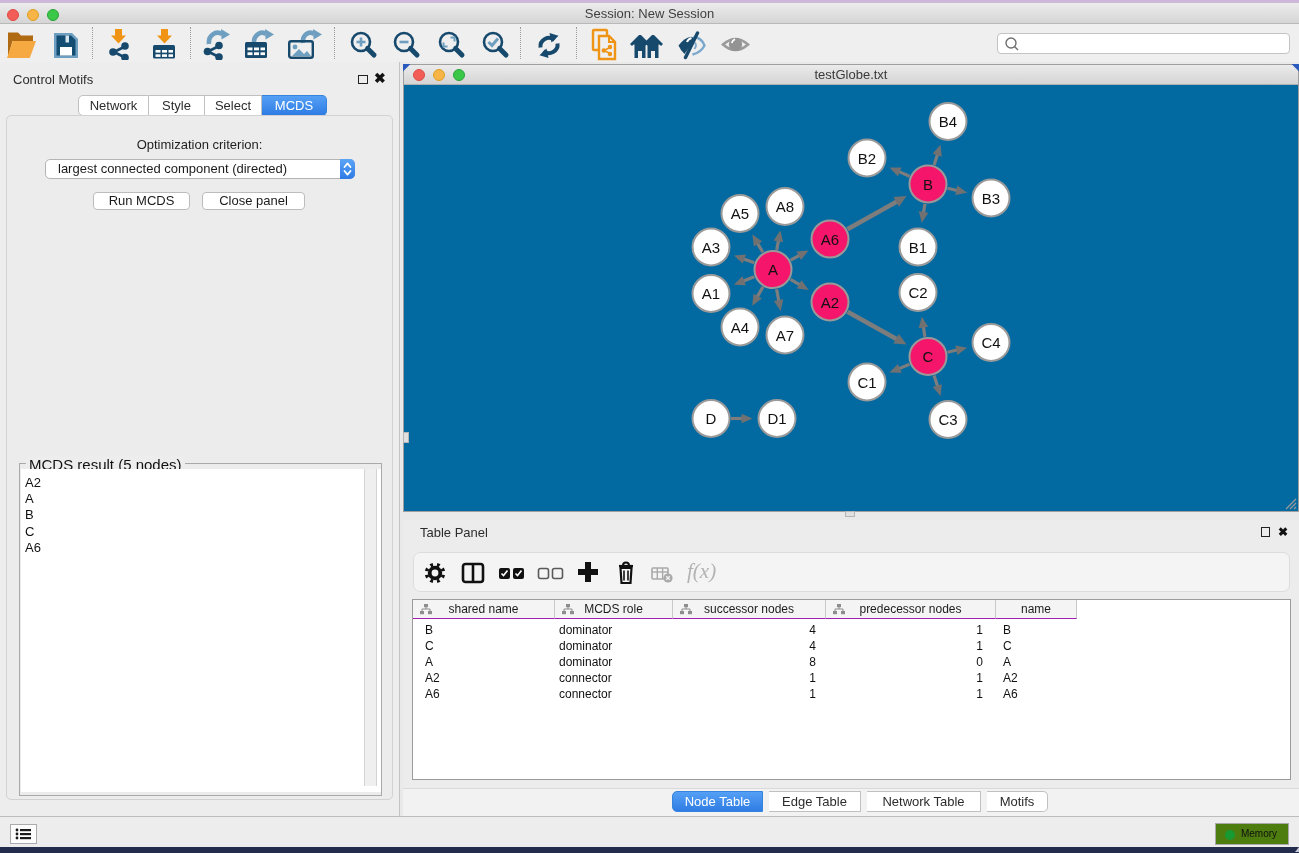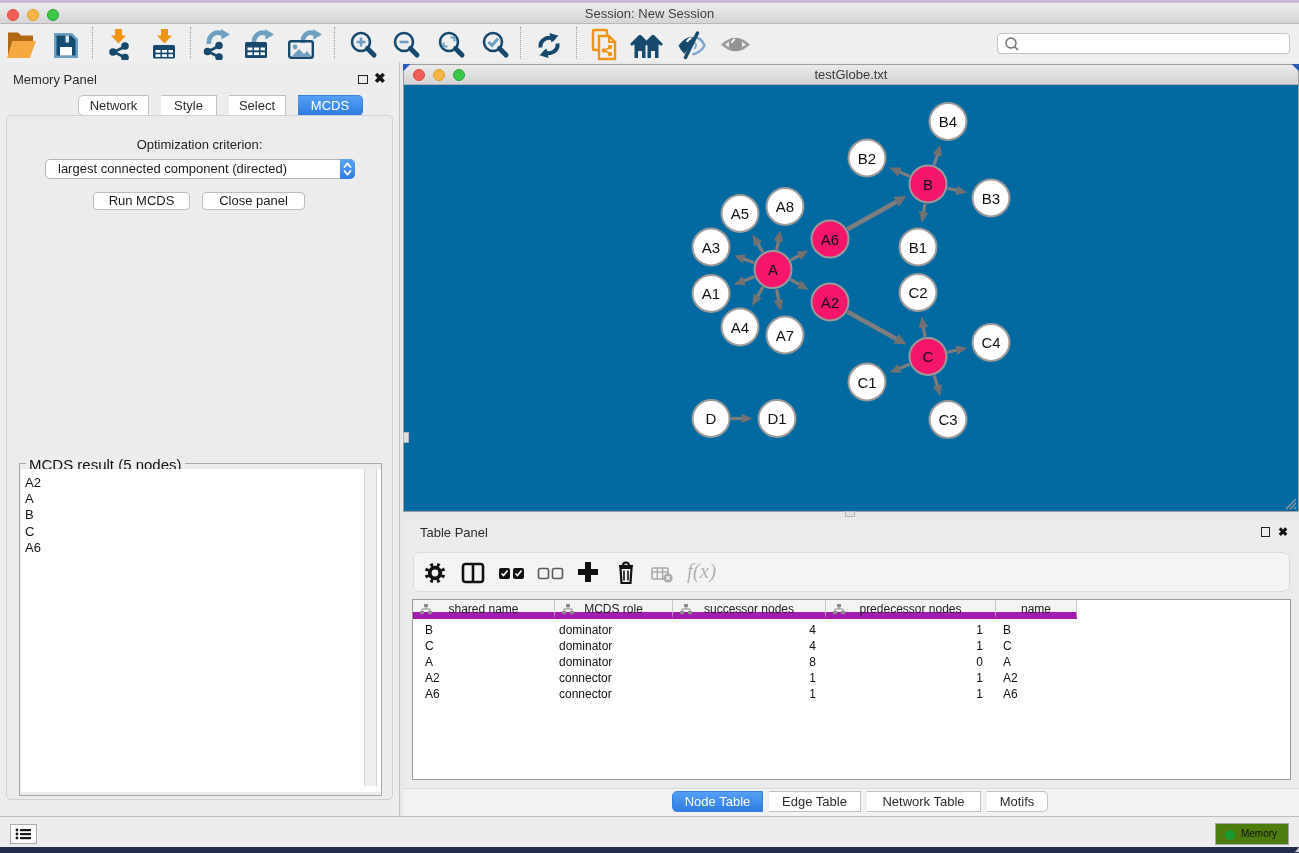--- a/index.html
+++ b/index.html
@@ -66,21 +66,21 @@
 
 #tp { left:403px; top:520px; width:896px; height:296px; background:#ececec; }
 #tp-title { position:absolute; left:17px; top:5px; font-size:13px; color:#2c2c2c; }
 #tp-float { position:absolute; left:858px; top:7px; width:9px; height:10px; border:1.5px solid #222; }
 #tp-close { position:absolute; left:875px; top:5px; font-size:12px; color:#111; font-weight:bold; }
 #tp-toolbar { position:absolute; left:10px; top:32px; width:877px; height:40px;
   background:#f4f4f4; border:1px solid #dddddd; border-radius:7px; }
 #tp-table { position:absolute; left:9px; top:79px; width:879px; height:181px;
   background:#fff; border:1px solid #9b9b9b; }
 .th { position:absolute; top:0; height:19px; background:#f4f4f4;
-  border-right:1px solid #c9c9c9; border-bottom:7px solid #a21caf;
+  border-right:1px solid #c9c9c9; border-bottom:1px solid #a21caf;
   font-size:12px; color:#1c1c1c; text-align:center; line-height:19px; }
 .trow { position:absolute; font-size:12px; color:#111; height:16px; line-height:16px; }
 #tp-tabs { left:269px; top:271px;gap:6px; }
 
 #statusbar { left:0; top:816px; width:1299px; height:31px; background:#ededed;
   border-top:1px solid #bdbdbd; }
 #listbtn { position:absolute; left:10px; top:7px; width:27px; height:20px;
   background:#fdfdfd; border:1px solid #ababab; }
 #membtn { position:absolute; left:1215px; top:6px; width:74px; height:22px;
   background:#4d7c0f; border:1px solid #a9a9a9; font-size:10px; color:#111;
@@ -235,24 +235,24 @@
   <div class="sep" style="left:576px;"></div>
   <div id="search">
       <svg width="18" height="18" style="position:absolute;left:5px;top:1px;">
     <circle cx="8" cy="8" r="5" fill="none" stroke="#6f6f6f" stroke-width="1.4"></circle>
     <line x1="11.5" y1="11.5" x2="15" y2="15" stroke="#6f6f6f" stroke-width="1.4"></line>
       </svg>
     </div>
 </div>
 
 <div class="abs" id="cp">
-  <div id="cp-title">Memory Panel</div>
+  <div id="cp-title">Control Motifs</div>
   <div id="cp-float"></div>
   <div id="cp-close">✖</div>
-  <div class="tabseg" style="left:78px; top:33px;gap:12px;">
+  <div class="tabseg" style="left:78px; top:33px;">
     <div class="tab" style="width:71px;">Network</div>
     <div class="tab" style="width:56px;">Style</div>
     <div class="tab" style="width:57px;">Select</div>
     <div class="tab sel" style="width:65px;">MCDS</div>
   </div>
   <div id="cp-pane">
     <div id="dropdown">largest connected component (directed)
       <div id="dd-btn"><svg width="15" height="20">
         <path d="M4.5 8 L7.5 4.4 L10.5 8" fill="none" stroke="#fff" stroke-width="1.8" stroke-linecap="round" stroke-linejoin="round"></path>
         <path d="M4.5 12 L7.5 15.6 L10.5 12" fill="none" stroke="#fff" stroke-width="1.8" stroke-linecap="round" stroke-linejoin="round"></path>

